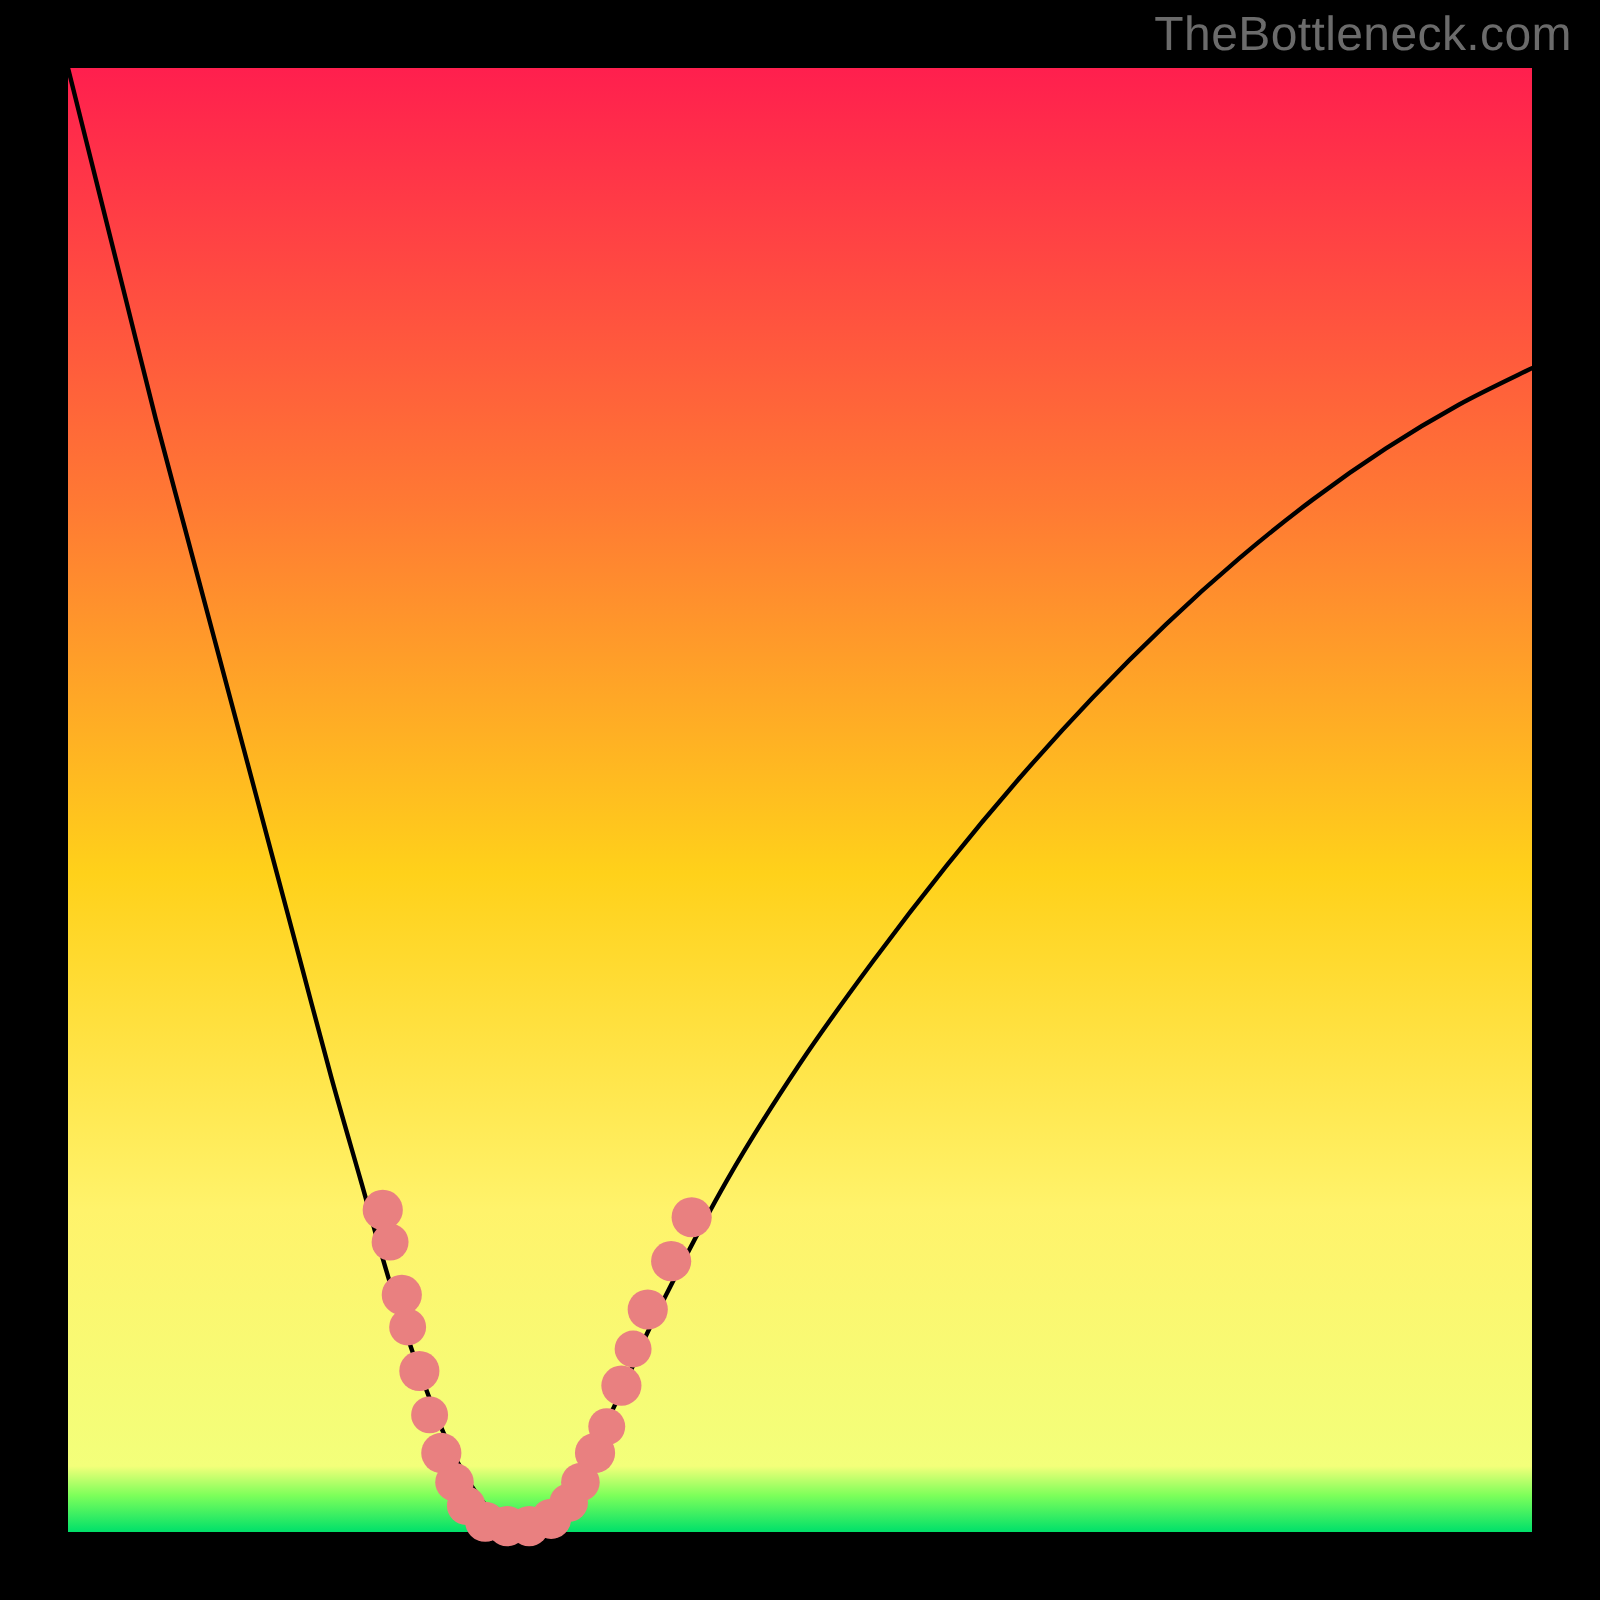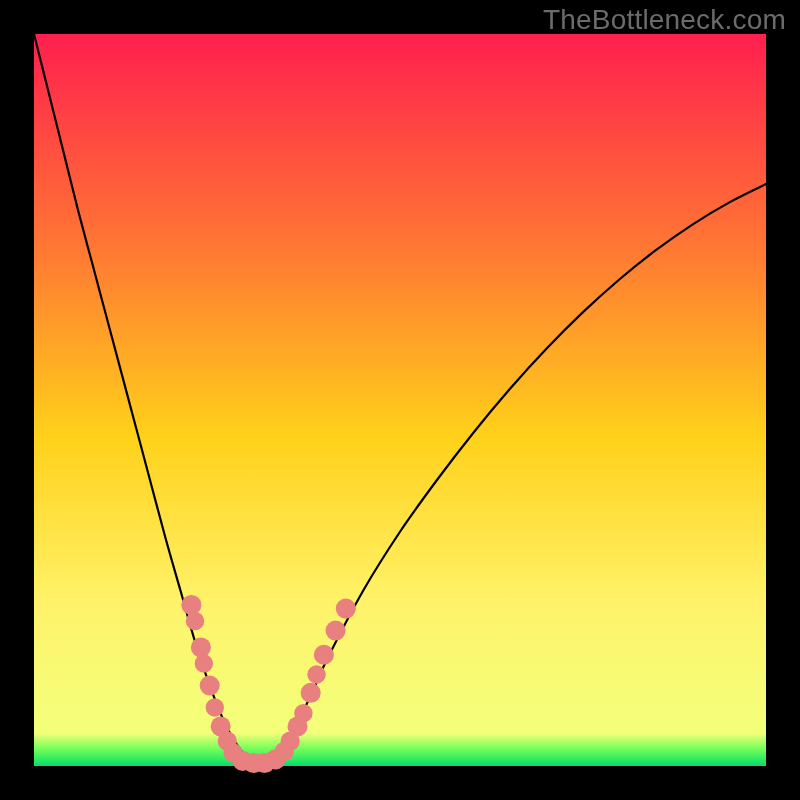--- a/index.html
+++ b/index.html
@@ -15,21 +15,21 @@
     position: relative;
     width: 800px;
     height: 800px;
     background: #000;
   }
   .watermark {
     position: absolute;
     top: 4px;
     right: 14px;
     color: #6b6b6b;
-    font-size: 28px;
+    font-size: 24px;
     font-weight: 500;
     z-index: 10;
     letter-spacing: 0.2px;
   }
   svg {
     display: block;
   }
 </style>
 </head>
 <body>

